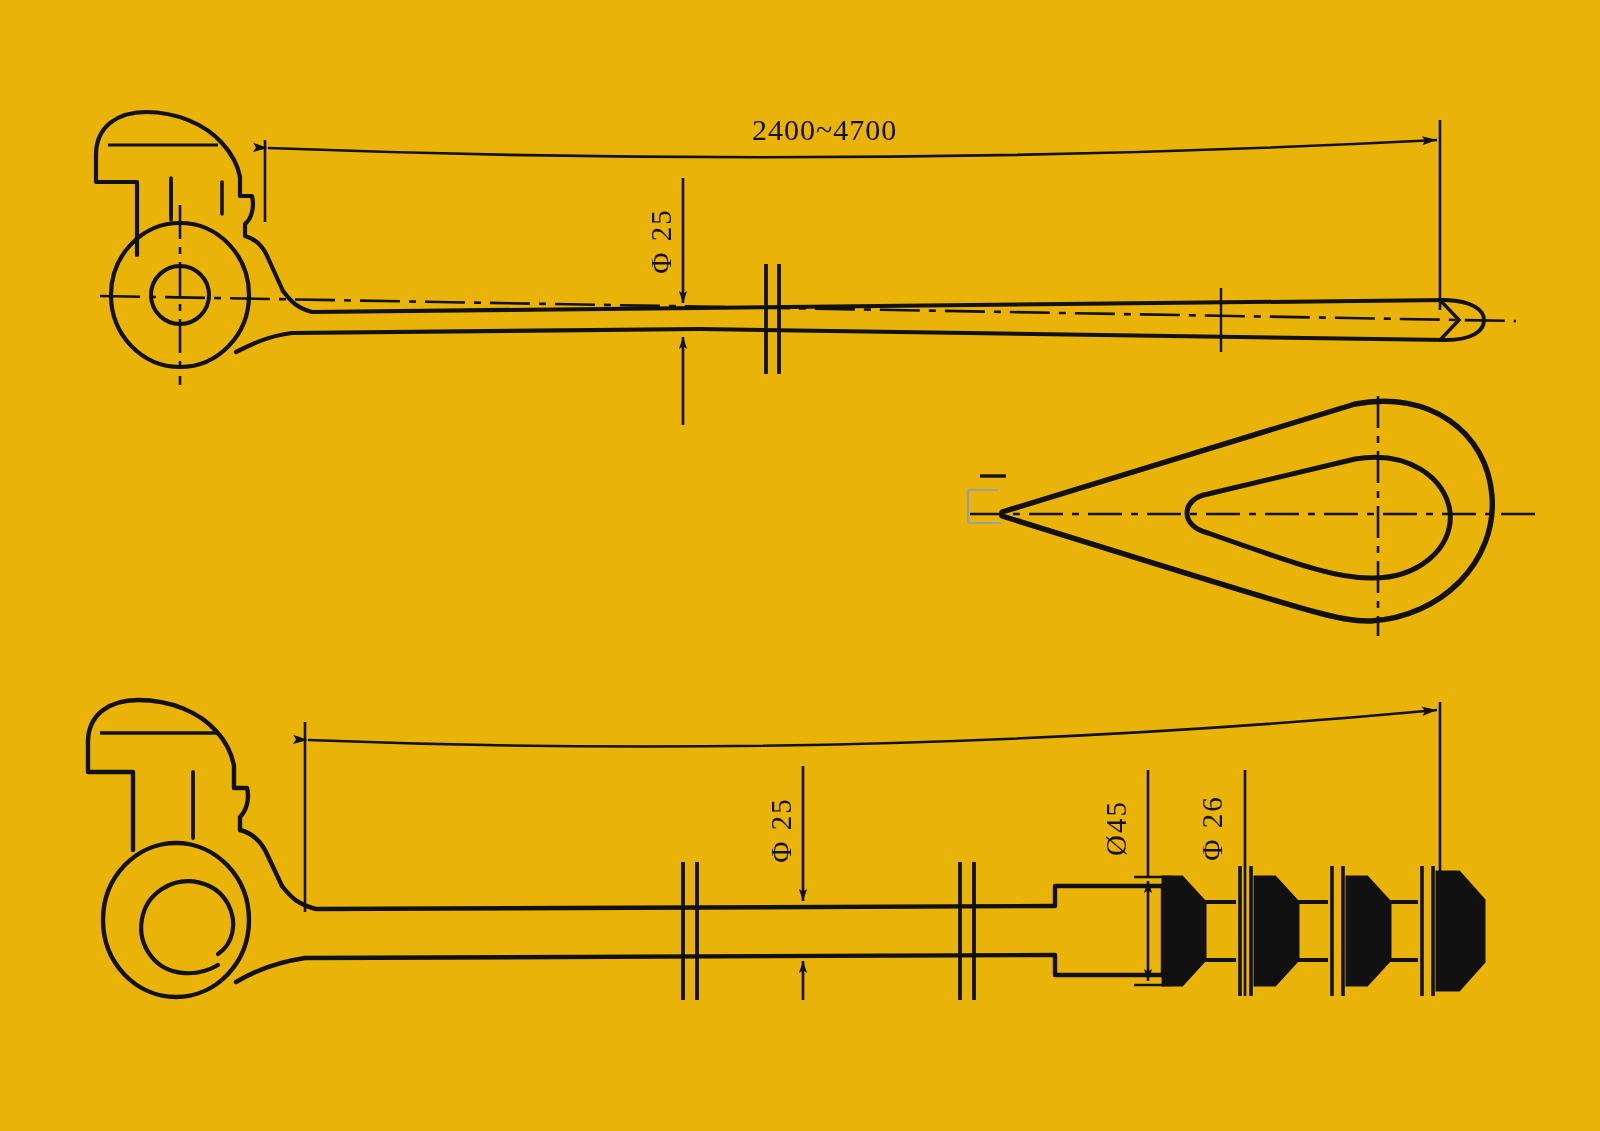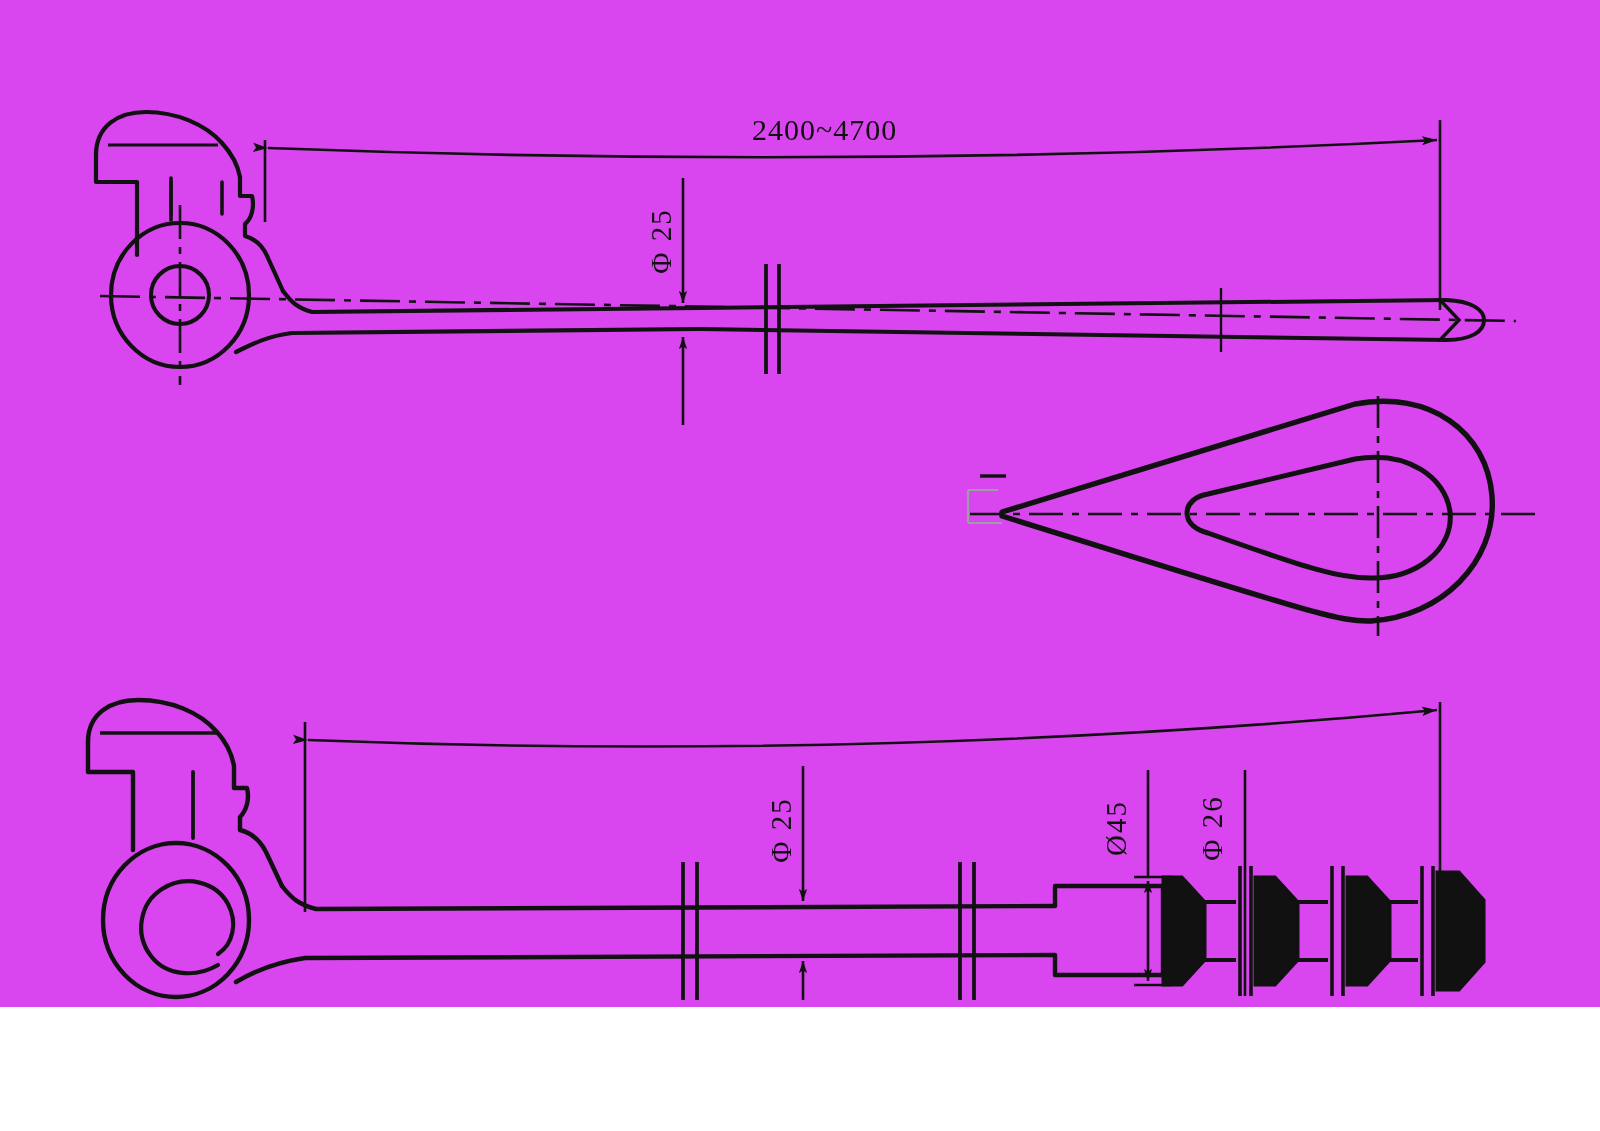--- a/index.html
+++ b/index.html
@@ -7,22 +7,22 @@
     margin: 0;
     padding: 0;
     background: #ffffff;
   }
   body {
     font-family: "Liberation Serif", "DejaVu Serif", serif;
   }
   #sheet {
     position: relative;
     width: 1600px;
-    height: 1007px;
-    background: #d946ef;
+    height: 1131px;
+    background: #eab308;
     overflow: hidden;
   }
   #sheet svg {
     position: absolute;
     left: 0;
     top: 0;
   }
   .dimtext {
     font-family: "Liberation Serif", "DejaVu Serif", serif;
     fill: #111111;

